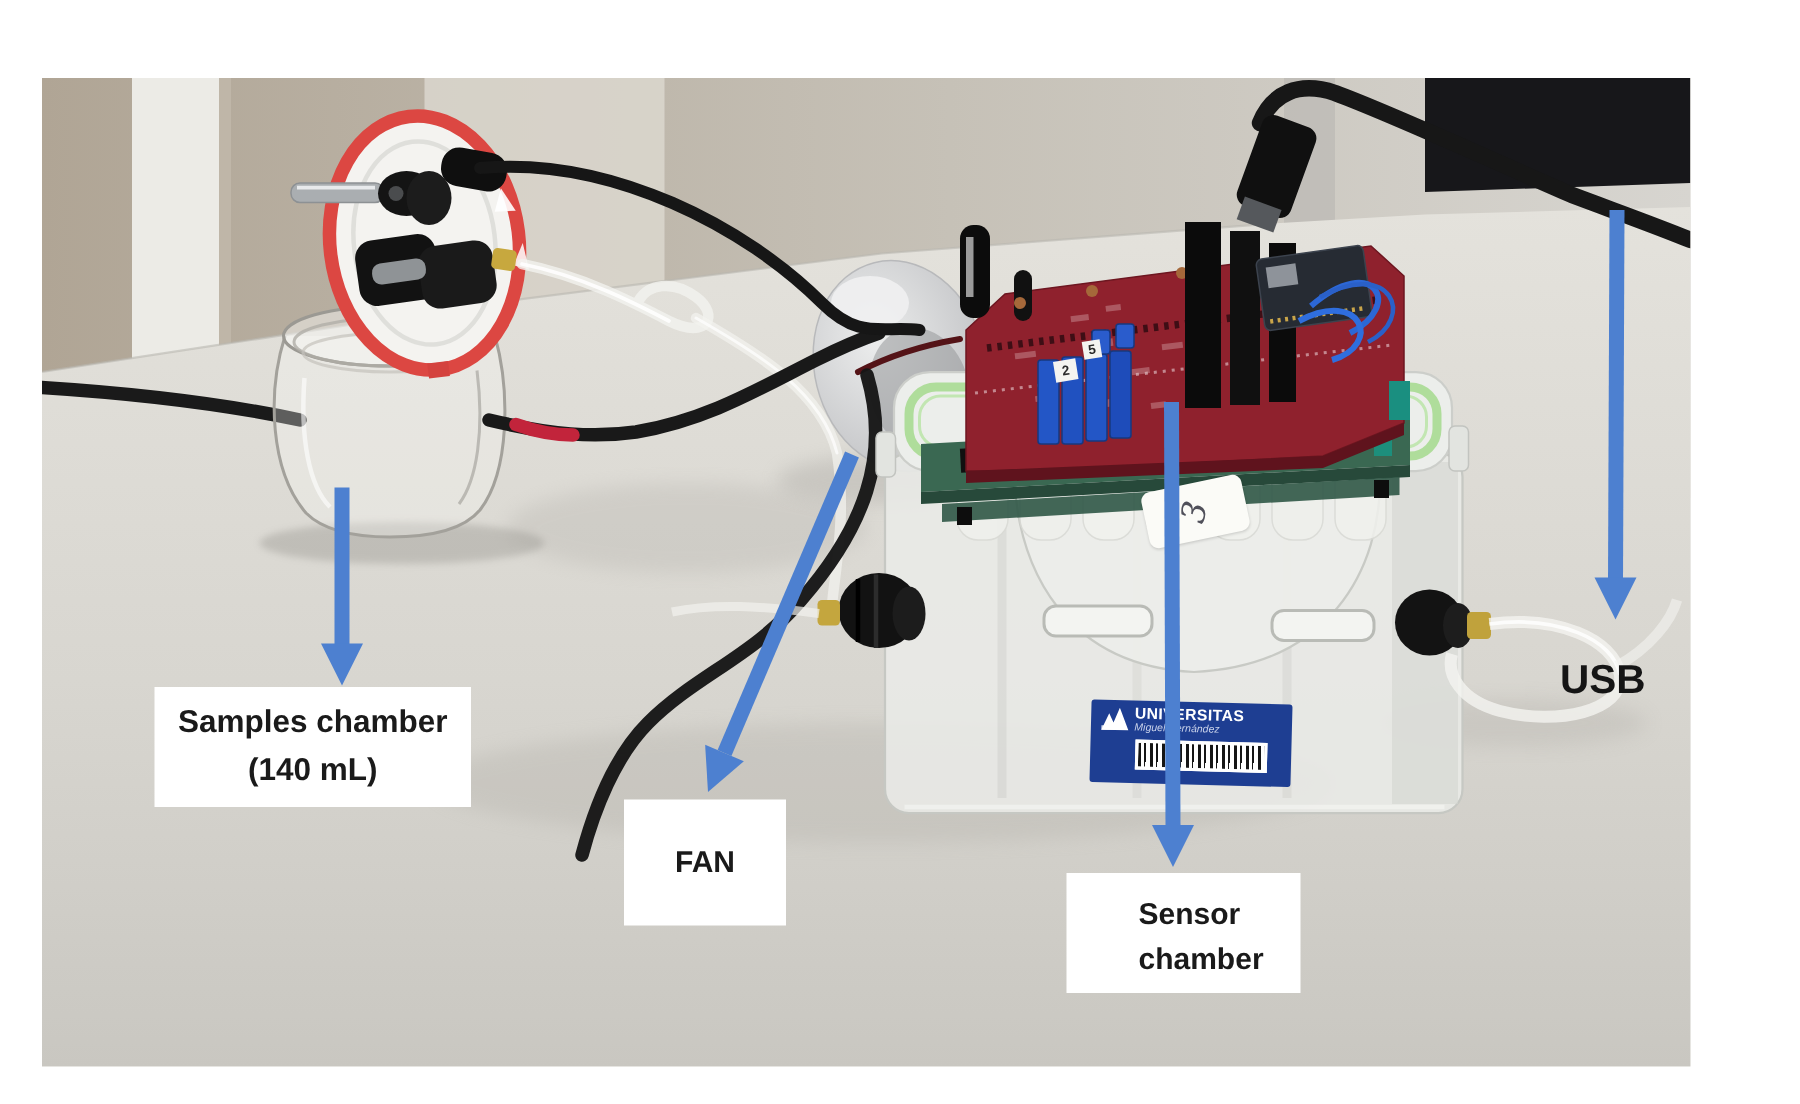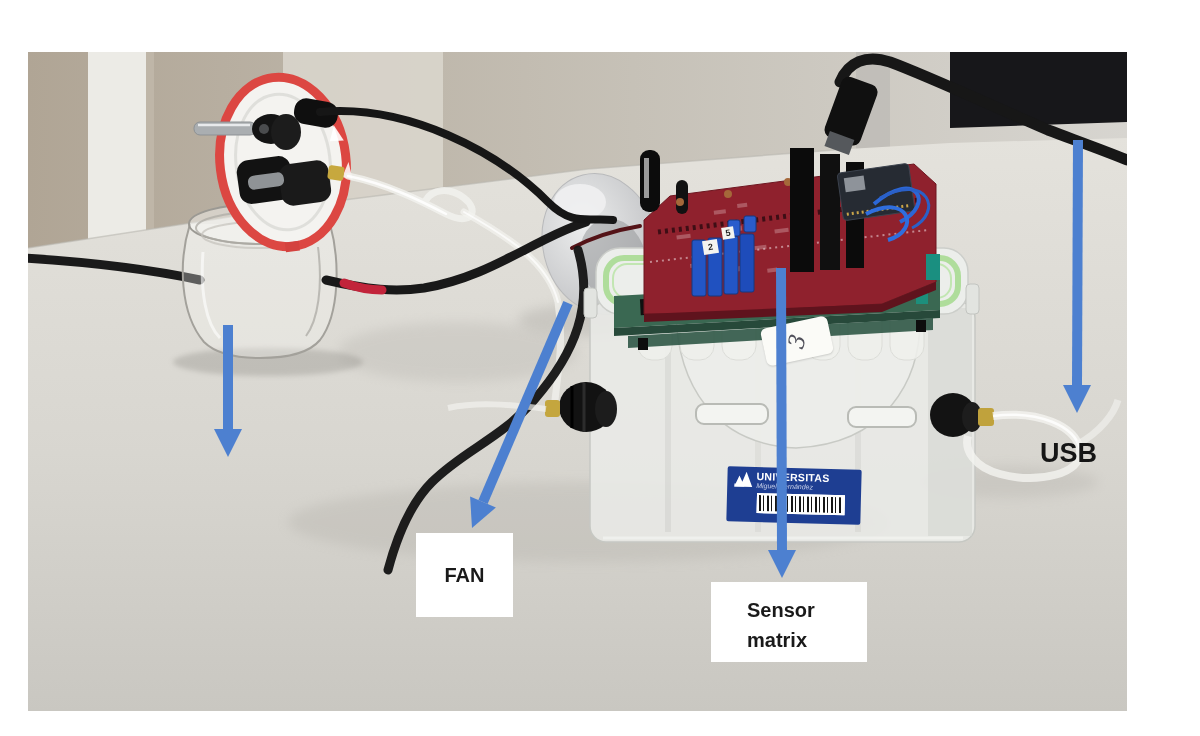--- a/index.html
+++ b/index.html
@@ -6,24 +6,24 @@
   .page{position:relative;width:1200px;height:736px;background:#ffffff;overflow:hidden;
         font-family:"Liberation Sans",sans-serif;}
   .photo{position:absolute;left:28px;top:52px;width:1099px;height:659px;overflow:hidden;background:#d6d4ce;}
   .scene,.arrows{position:absolute;left:0;top:0;width:1099px;height:659px;}
   .scene{z-index:1;}
   .arrows{z-index:20;pointer-events:none;}
 
   .ann{position:absolute;z-index:10;background:#ffffff;color:#1a1a1a;font-weight:bold;}
   .ann-samples{left:75px;top:406px;width:211px;height:80px;display:flex;flex-direction:column;
                align-items:center;justify-content:center;font-size:21px;line-height:32px;text-align:center;}
-  .ann-fan{left:388px;top:481px;width:97px;height:84px;display:flex;align-items:center;
+  .ann-fan{left:388px;top:481px;width:108px;height:84px;display:flex;align-items:center;
            justify-content:center;font-size:20px;}
   .ann-sensor{left:683px;top:530px;width:156px;height:80px;font-size:20px;line-height:30px;
-              padding:13px 0 0 36px;box-sizing:border-box;}
+              padding:13px 0 0 48px;box-sizing:border-box;}
   .ann-usb{position:absolute;z-index:10;left:1012px;top:386px;color:#151515;font-weight:bold;font-size:27px;}
 
   .sticker{position:absolute;z-index:9;left:735px;top:270px;width:68px;height:38px;background:#fbfbf7;
            border-radius:6px;transform:rotate(-12deg);box-shadow:0 1px 2px rgba(0,0,0,.15);
            display:flex;align-items:center;justify-content:center;}
   .sticker span{font-family:"DejaVu Serif",serif;font-style:italic;font-size:22px;color:#50505a;
                 transform:rotate(-65deg);display:inline-block;}
 
   .board-tag{position:absolute;z-index:9;background:#f4f4f0;color:#2a2a2a;font-size:9px;font-weight:bold;
              display:flex;align-items:center;justify-content:center;transform:rotate(-9deg);}
@@ -272,26 +272,30 @@
           <rect x="1" y="13" width="10" height="3" fill="#ffffff" opacity=".8"></rect>
         </svg>
         <div>
           <div class="univ-name">UNIVERSITAS</div>
           <div class="univ-sub">Miguel Hernández</div>
         </div>
       </div>
       <div class="barcode"></div>
     </div>
 
+    <div class="ann ann-samples">
+      <span>Samples chamber</span>
+      <span>(140 mL)</span>
+    </div>
     <div class="ann ann-fan">
       <span>FAN</span>
     </div>
     <div class="ann ann-sensor">
       <div>Sensor</div>
-      <div>matrix</div>
+      <div>chamber</div>
     </div>
     <div class="ann-usb">USB</div>
 
     <svg class="arrows" viewBox="0 0 1099 659">
       <g>
         <line x1="200" y1="273" x2="200" y2="379" stroke="#4d80d0" stroke-width="10"></line>
         <polygon points="200,405 186,377 214,377" fill="#4d80d0"></polygon>
       </g>
       <g>
         <line x1="540" y1="251" x2="455" y2="450" stroke="#4d80d0" stroke-width="10"></line>

